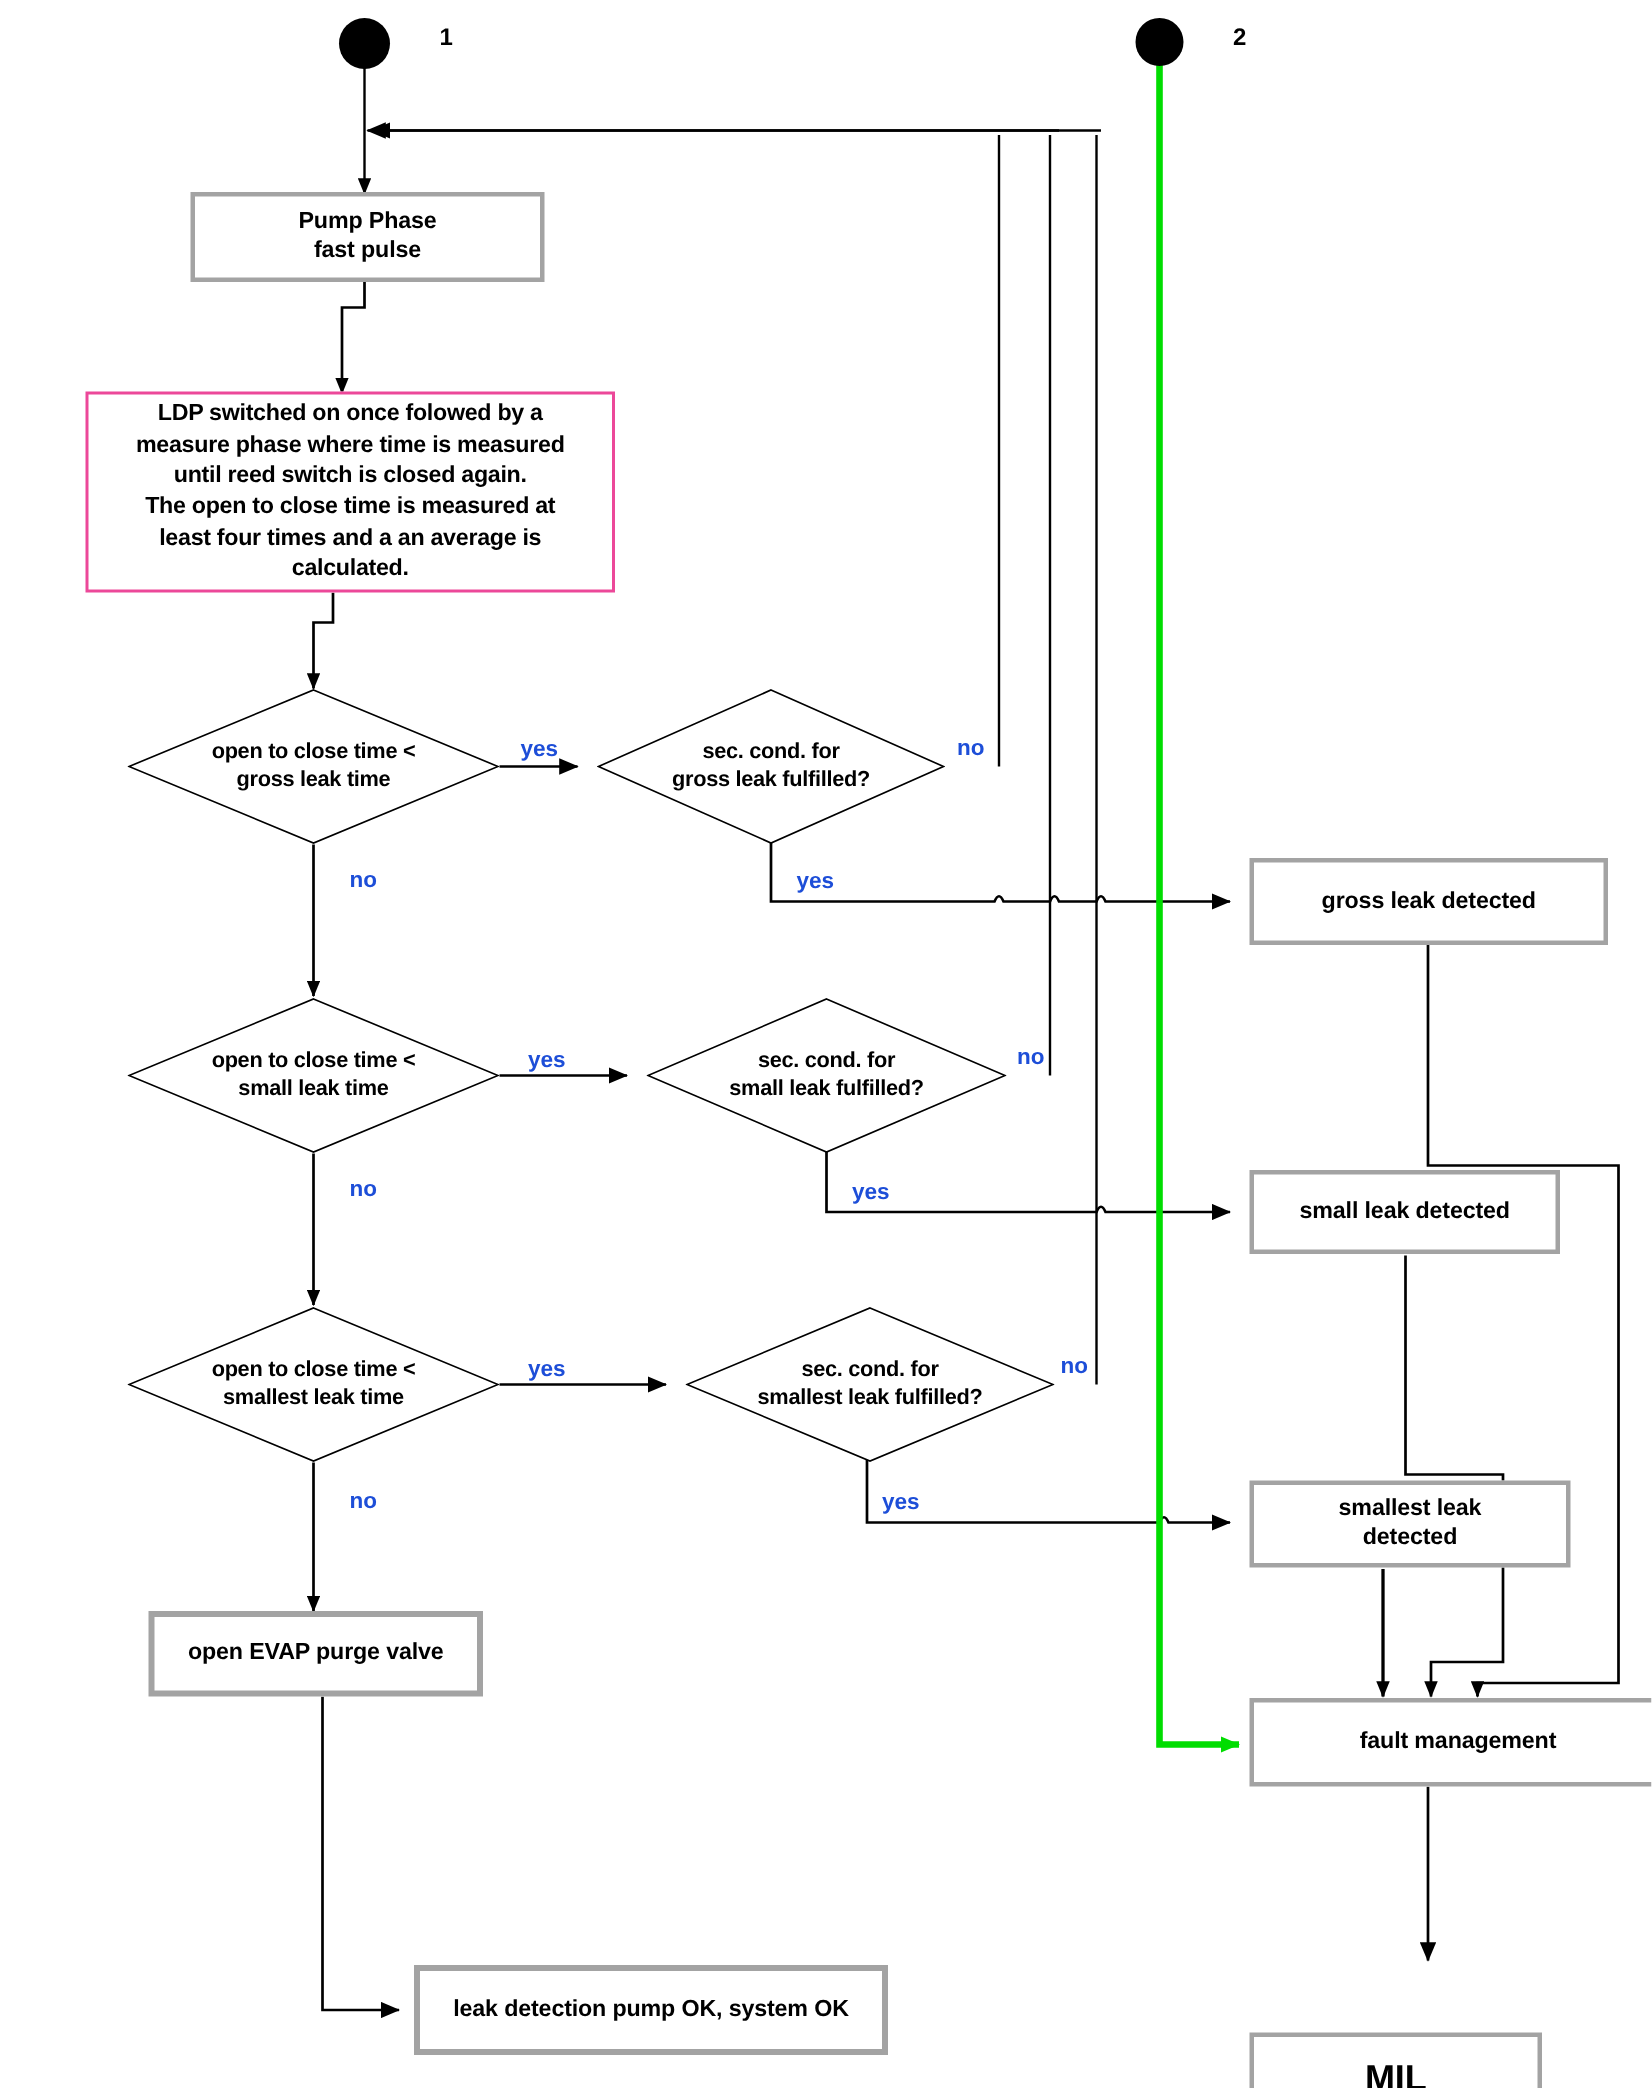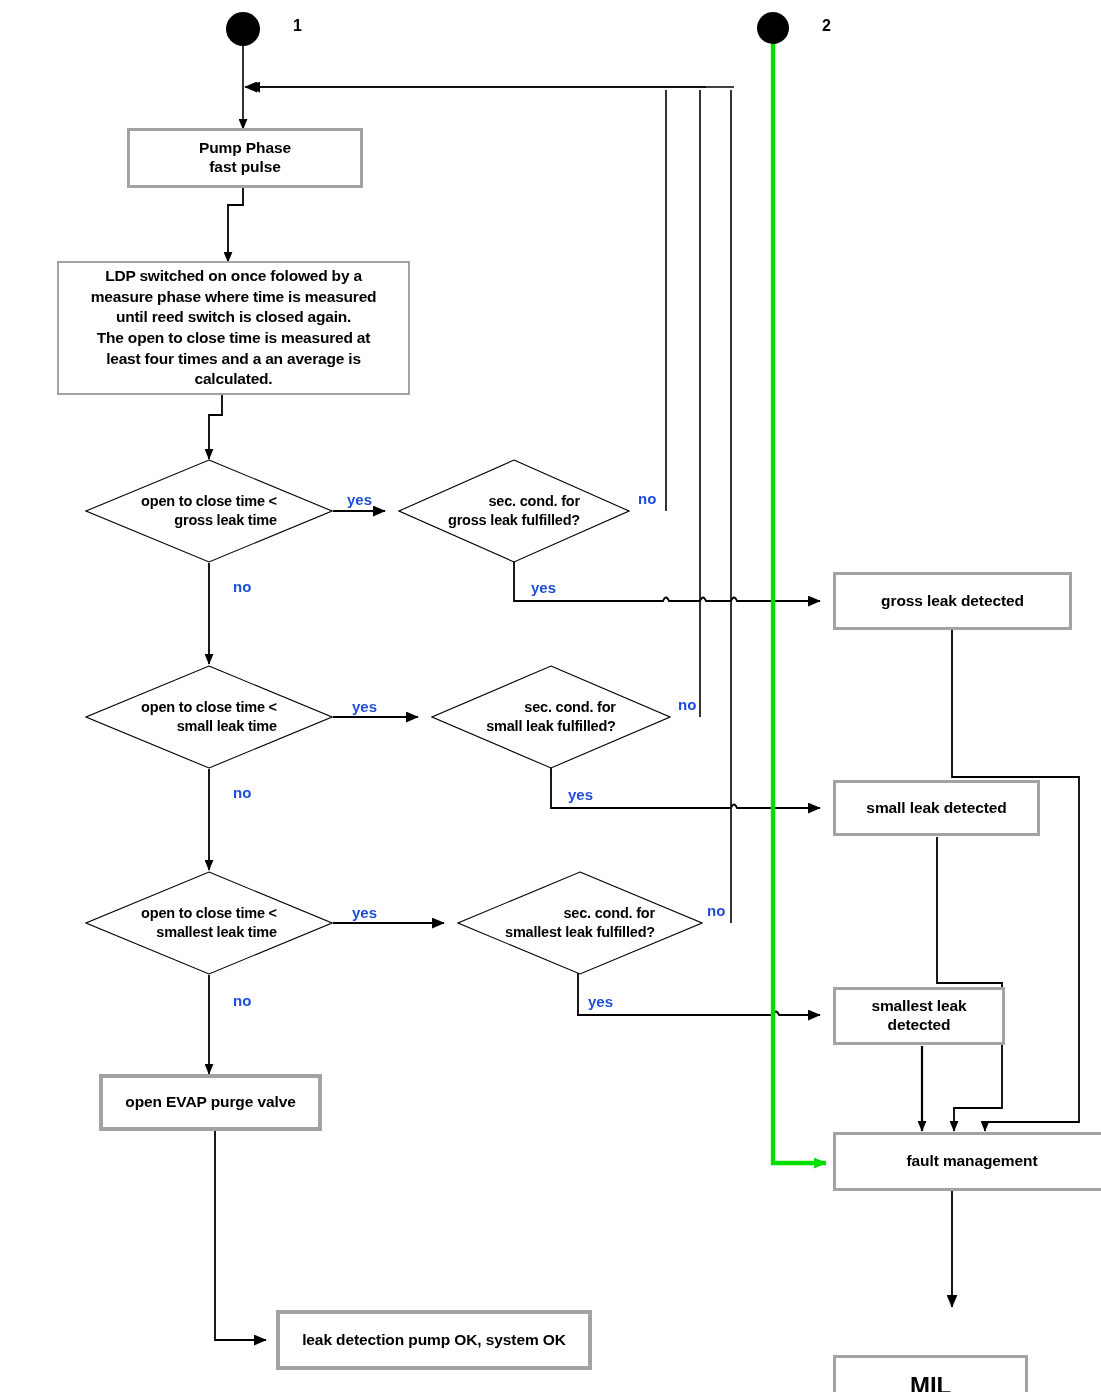--- a/index.html
+++ b/index.html
@@ -37,37 +37,37 @@
   .proc {
     border: 4px solid #a3a3a3;
     background: #ffffff;
     font-size: 15.5px;
     font-weight: bold;
     letter-spacing: -0.1px;
   }
   .proc.thick { border-width: 3px; }
   .proc .txt { padding: 0 6px; white-space: pre-line; }
   .bignote {
-    border: 2px solid #a3a3a3;
+    border: 2px solid #ec4899;
     background: #ffffff;
     font-size: 15.5px;
     font-weight: bold;
     letter-spacing: -0.2px;
   }
   .bignote .txt { white-space: pre-line; line-height: 1.33; padding: 0 5px; }
   .mil { font-size: 24px; font-weight: bold; }
   .diamond-wrap { position: absolute; }
   .diamond-label {
     position: absolute;
     left: 0; top: 0;
     width: 100%; height: 100%;
     display: flex;
     align-items: center;
     justify-content: center;
-    text-align: right;
+    text-align: center;
     font-size: 14.5px;
     font-weight: bold;
     color: #000000;
     letter-spacing: -0.2px;
     line-height: 1.28;
     white-space: pre-line;
   }
   .edge-label {
     position: absolute;
     font-size: 15px;
@@ -188,21 +188,21 @@
   </div>
 
   <div class="node proc thick" style="left:833px; top:572px; width:239px; height:58px;">
     <span class="txt">gross leak detected</span>
   </div>
 
   <div class="node proc thick" style="left:833px; top:780px; width:207px; height:56px;">
     <span class="txt">small leak detected</span>
   </div>
 
-  <div class="node proc thick" style="left:833px; top:987px; width:172px; height:58px;">
+  <div class="node proc thick" style="left:833px; top:987px; width:214px; height:58px;">
     <span class="txt">smallest leak
 detected</span>
   </div>
 
   <div class="node proc thick" style="left:833px; top:1132px; width:278px; height:59px;">
     <span class="txt">fault management</span>
   </div>
 
   <div class="node proc thick mil" style="left:833px; top:1308px; width:195px; height:62px;margin-top:47px;">
     <span class="txt">MIL</span>

